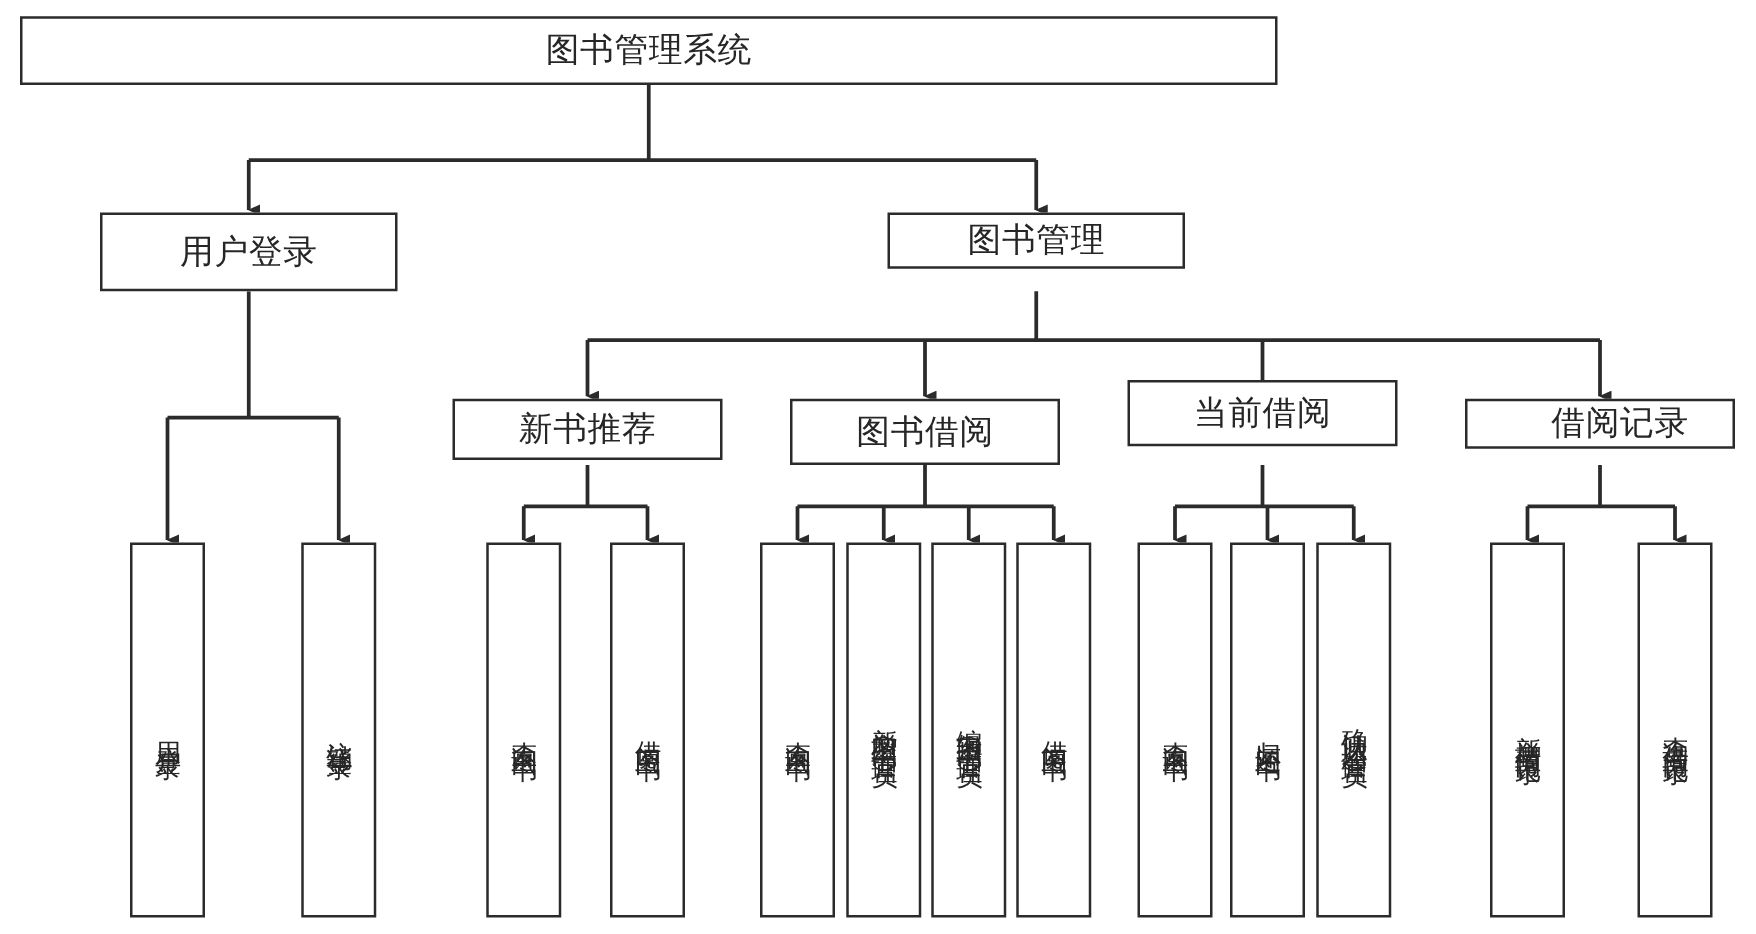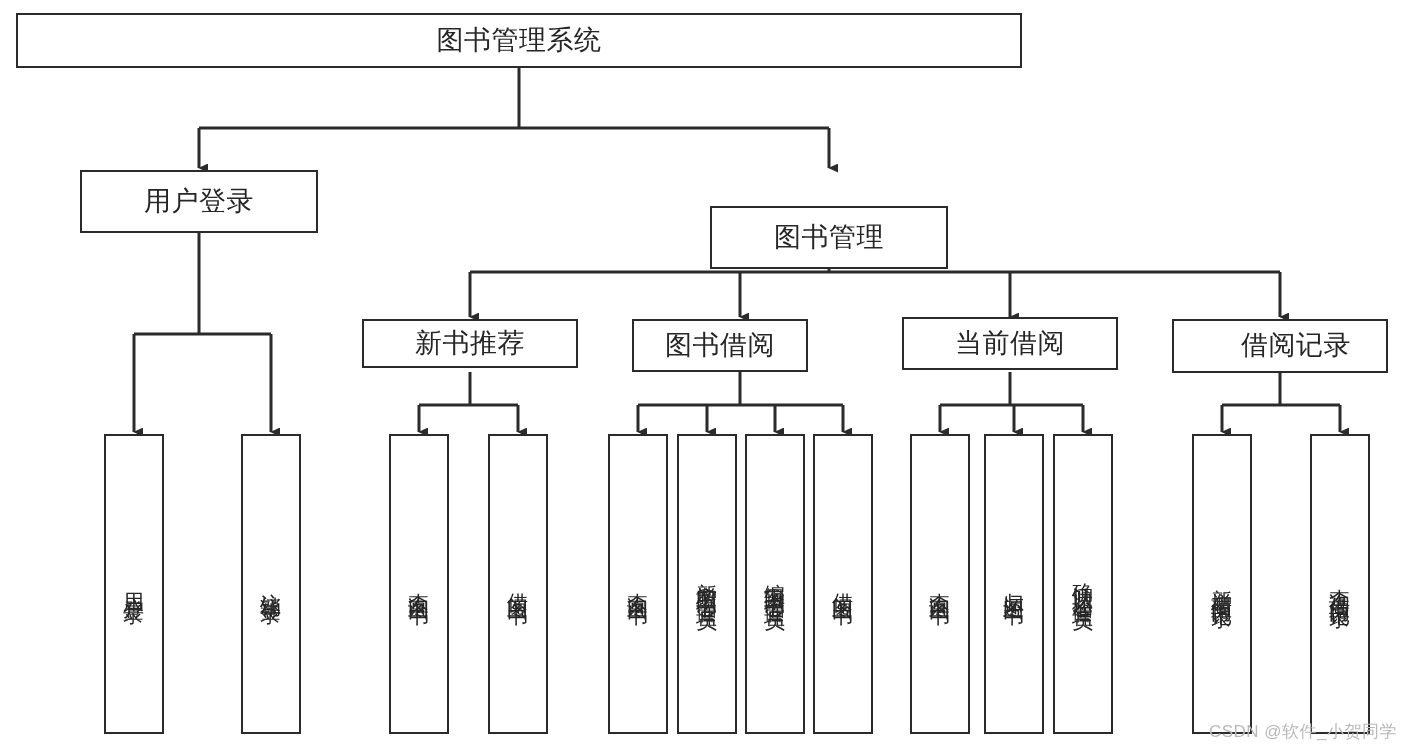--- a/index.html
+++ b/index.html
@@ -116,33 +116,33 @@
       </g>
   </svg>
 
   <div id="nodes-layer">
       <div class="node-box" style="left: 16px; top: 13px; width: 1006px; height: 55px;">
         <span class="node-label">图书管理系统</span>
       </div>
       <div class="node-box" style="left: 80px; top: 170px; width: 238px; height: 63px;">
         <span class="node-label">用户登录</span>
       </div>
-      <div class="node-box" style="left: 710px; top: 170px; width: 238px; height: 63px; margin-top: 36px;">
+      <div class="node-box" style="left: 710px; top: 170px; width: 238px; height: 45px;">
         <span class="node-label">图书管理</span>
       </div>
       <div class="node-box" style="left: 362px; top: 319px; width: 216px; height: 49px;">
         <span class="node-label">新书推荐</span>
       </div>
-      <div class="node-box" style="left: 632px; top: 319px; width: 176px; height: 53px;">
+      <div class="node-box" style="left: 632px; top: 319px; width: 216px; height: 53px;">
         <span class="node-label">图书借阅</span>
       </div>
-      <div class="node-box" style="left: 902px; top: 317px; width: 216px; height: 53px; text-align: right;">
+      <div class="node-box" style="left: 902px; top: 304px; width: 216px; height: 53px; text-align: right;">
         <span class="node-label">当前借阅</span>
       </div>
-      <div class="node-box" style="left: 1172px; top: 319px; width: 216px; height: 54px; padding-left: 32px;">
+      <div class="node-box" style="left: 1172px; top: 319px; width: 216px; height: 40px; padding-left: 32px;">
         <span class="node-label">借阅记录</span>
       </div>
       <div class="node-box leaf" style="left: 104px; top: 434px; width: 60px; height: 300px;">
         <span class="node-label">用户登录</span>
       </div>
       <div class="node-box leaf" style="left: 241px; top: 434px; width: 60px; height: 300px;">
         <span class="node-label">注销登录</span>
       </div>
       <div class="node-box leaf" style="left: 389px; top: 434px; width: 60px; height: 300px;">
         <span class="node-label">查询图书</span>
@@ -172,14 +172,13 @@
         <span class="node-label">确认归还（管理员）</span>
       </div>
       <div class="node-box leaf" style="left: 1192px; top: 434px; width: 60px; height: 300px;">
         <span class="node-label">新增借阅记录</span>
       </div>
       <div class="node-box leaf" style="left: 1310px; top: 434px; width: 60px; height: 300px;">
         <span class="node-label">查询借阅记录</span>
       </div>
     </div>
 
-  <div class="watermark">CSDN @软件_小贺同学</div>
 </div>
 
 </body></html>

